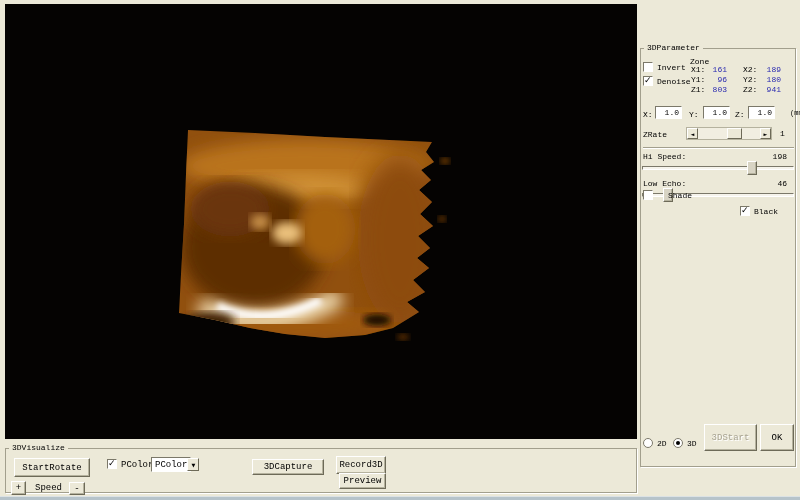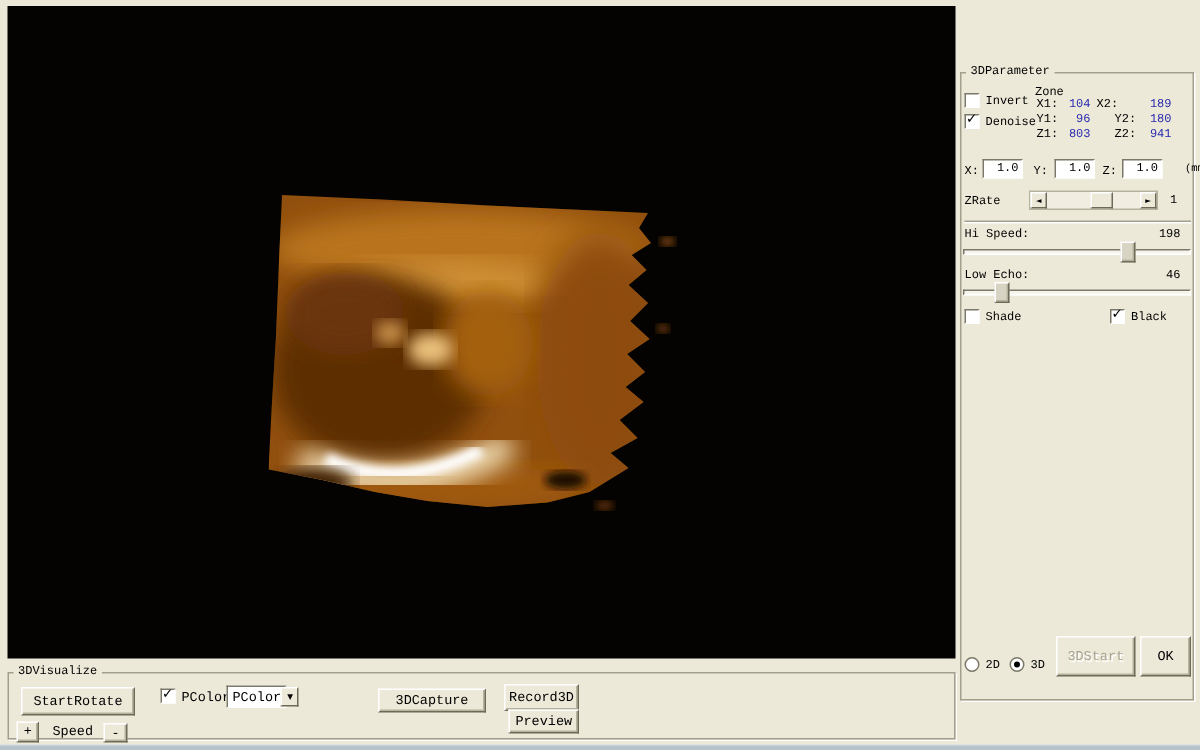--- a/index.html
+++ b/index.html
@@ -113,22 +113,22 @@
     </div>
     <div class="check-wrap" style="left:2px; top:27px;">
       <span class="check-box">
           <span class="mark">✓</span>
         </span>
       <span class="check-label">Denoise</span>
     </div>
 
     <span class="lbl" style="left:49px; top:8px;">Zone</span>
     <span class="lbl" style="left:50px; top:16px;">X1:</span>
-    <span class="lbl val-blue" style="left:70px; top:16px; width:16px; text-align:right;">104</span>
-    <span class="lbl" style="left:90px; top:16px;">X2:</span>
+    <span class="lbl val-blue" style="left:70px; top:16px; width:16px; text-align:right;">161</span>
+    <span class="lbl" style="left:102px; top:16px;">X2:</span>
     <span class="lbl val-blue" style="left:124px; top:16px; width:16px; text-align:right;">189</span>
     <span class="lbl" style="left:50px; top:26px;">Y1:</span>
     <span class="lbl val-blue" style="left:70px; top:26px; width:16px; text-align:right;">96</span>
     <span class="lbl" style="left:102px; top:26px;">Y2:</span>
     <span class="lbl val-blue" style="left:124px; top:26px; width:16px; text-align:right;">180</span>
     <span class="lbl" style="left:50px; top:36px;">Z1:</span>
     <span class="lbl val-blue" style="left:70px; top:36px; width:16px; text-align:right;">803</span>
     <span class="lbl" style="left:102px; top:36px;">Z2:</span>
     <span class="lbl val-blue" style="left:124px; top:36px; width:16px; text-align:right;">941</span>
 
@@ -155,21 +155,21 @@
     <span class="lbl" style="left:2px; top:103px;">Hi Speed:</span>
     <span class="lbl" style="left:124px; top:103px; width:22px; text-align:right;">198</span>
     <div class="slider-track" style="left:1px; top:117px; width:152px;"></div>
     <div class="slider-thumb" style="left:106px; top:112px;"></div>
 
     <span class="lbl" style="left:2px; top:130px;">Low Echo:</span>
     <span class="lbl" style="left:124px; top:130px; width:22px; text-align:right;">46</span>
     <div class="slider-track" style="left:1px; top:144px; width:152px;"></div>
     <div class="slider-thumb" style="left:22px; top:139px;"></div>
 
-    <div class="check-wrap" style="left:2px; top:157px;">
+    <div class="check-wrap" style="left:2px; top:141px;gap:11px;">
       <span class="check-box"></span>
       <span class="check-label">Shade</span>
     </div>
     <div class="check-wrap" style="left:99px; top:157px;">
       <span class="check-box">
           <span class="mark">✓</span>
         </span>
       <span class="check-label">Black</span>
     </div>
 

